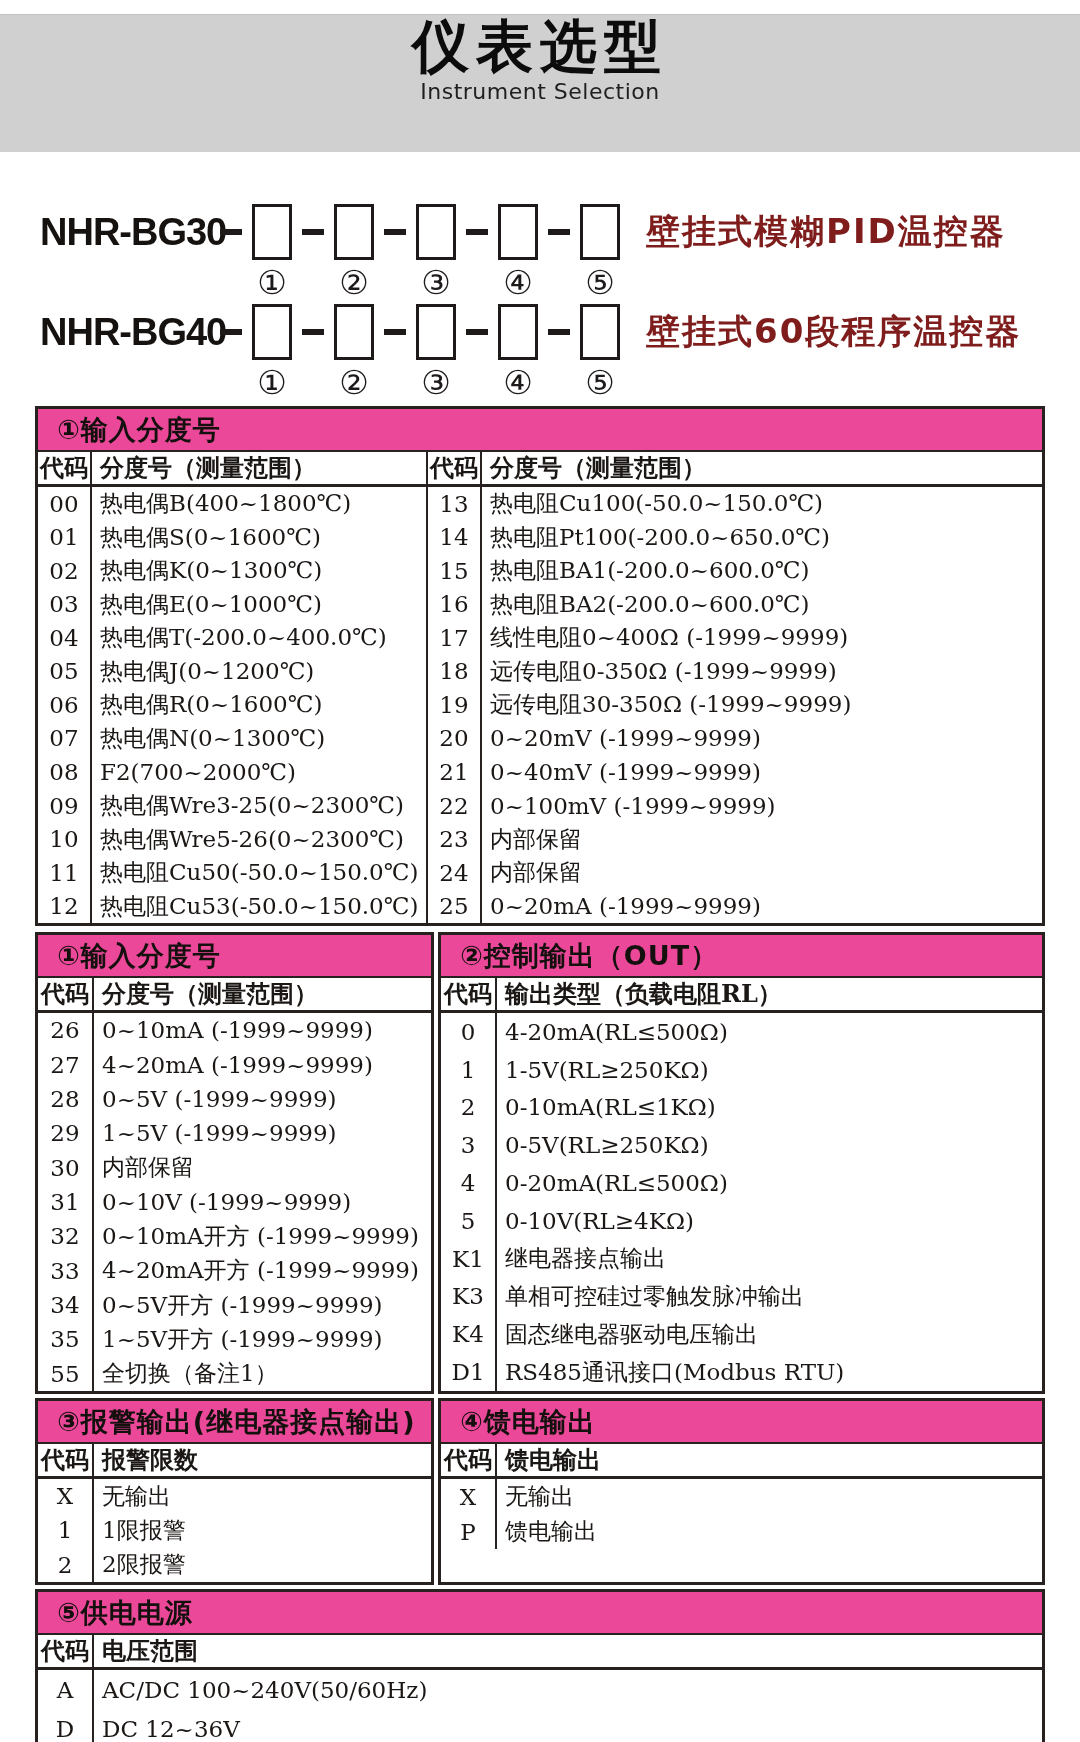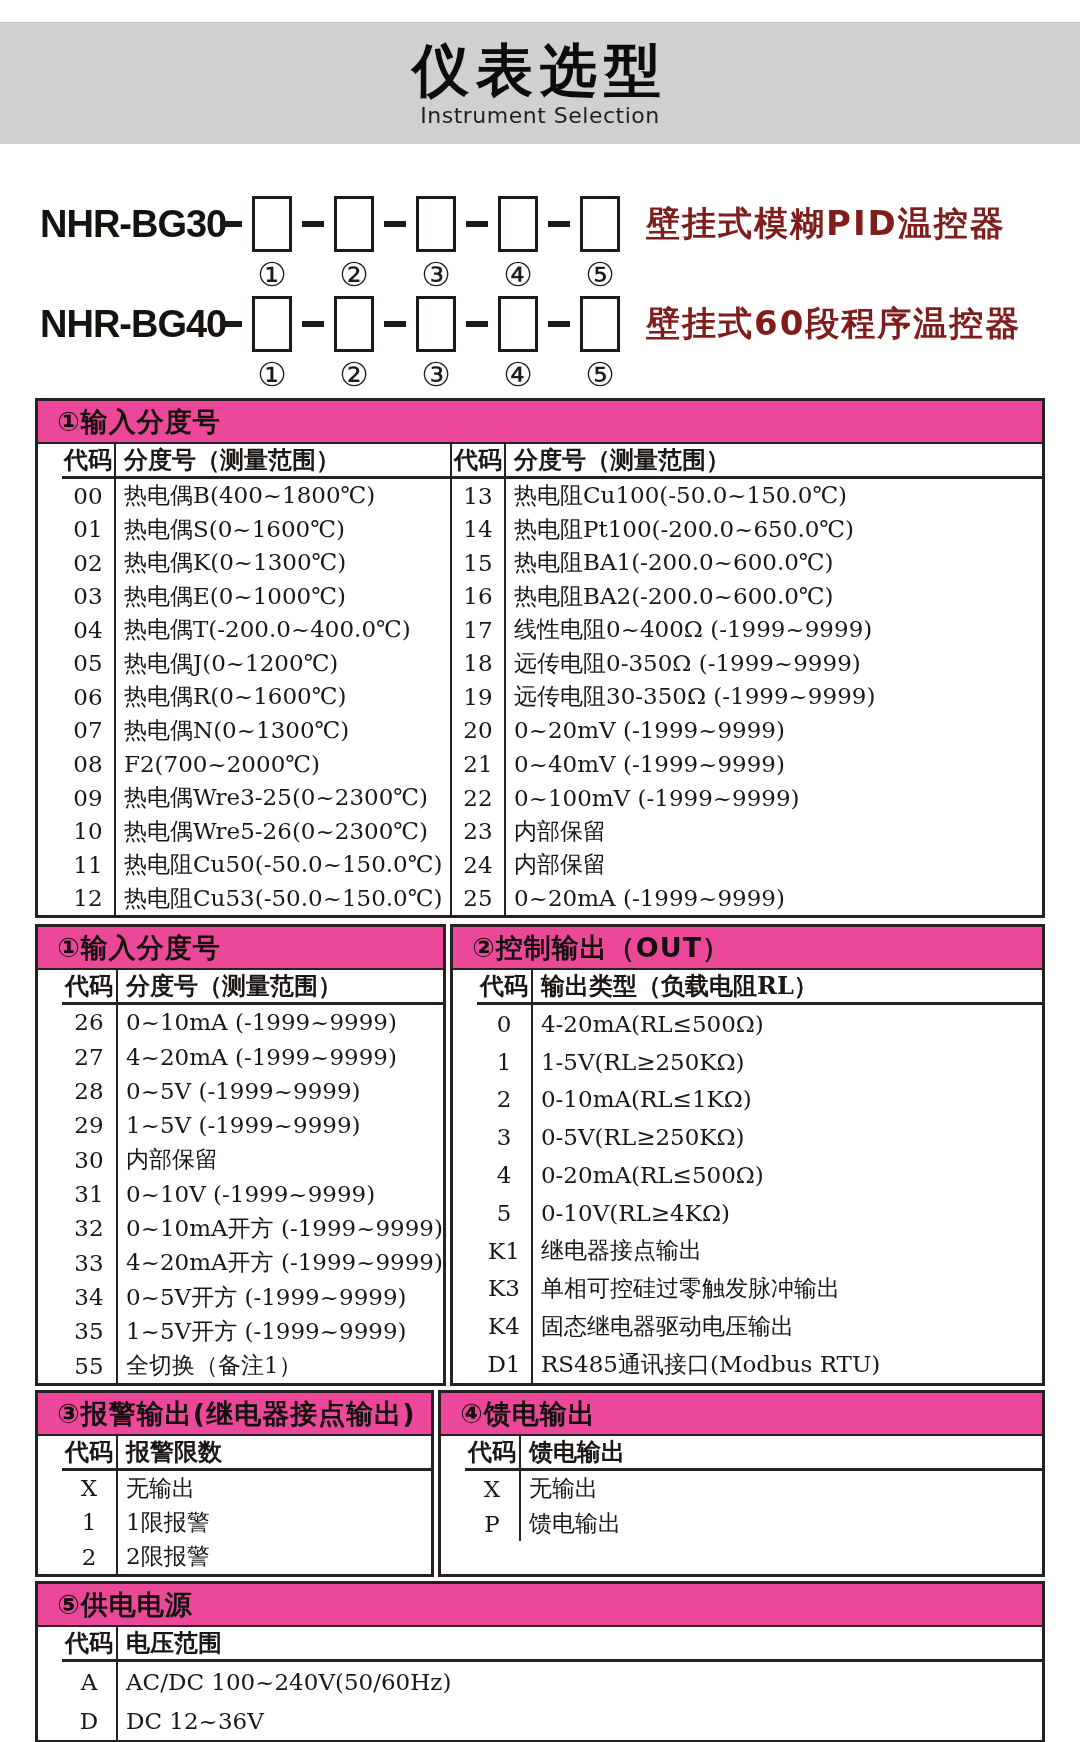--- a/index.html
+++ b/index.html
@@ -1,22 +1,22 @@
 <!DOCTYPE html>
 <html><head>
 <meta charset="utf-8">
 <style>
   * { margin:0; padding:0; box-sizing:border-box; }
   html,body { background:#ffffff; }
   body { width:1080px; font-family:"DejaVu Sans", sans-serif; color:#1b1715; }
   .page { width:1080px; min-height:1742px; background:#fff; overflow:hidden; }
 
   
-  .title-band { margin-top:22px; height:122px; background:#d0d0d0; border-top:1px solid #c2c2c2;
-                text-align:center; padding-top:16px; }
+  .title-band { margin-top:14px; height:138px; background:#d0d0d0; border-top:1px solid #c2c2c2;
+                text-align:center; }
   .title-band h1 { font-size:57px; font-weight:bold; letter-spacing:7px; color:#0c0c0c;
                    font-family:"DejaVu Sans", sans-serif; line-height:1.1; }
   .title-band .sub { font-size:22px; color:#1f1f1f; margin-top:1px; letter-spacing:0.5px; }
 
   
   .models { padding:52px 0 0 40px; }
   .model-row { display:flex; align-items:center; height:56px; }
   .model-name { width:170px; font-family:"Liberation Sans","DejaVu Sans",sans-serif;
                 font-weight:bold; font-size:38px; letter-spacing:-1px; color:#161210; white-space:nowrap; }
   .seq { display:flex; align-items:center; }
@@ -27,21 +27,21 @@
                 color:#7f1d1d; white-space:nowrap; }
   .circles-row { display:flex; margin-left:170px; height:44px; align-items:center; }
   .circle { width:82px; text-align:center; transform:translateX(21px); font-size:33px; color:#1d1a19; }
 
   
   .tables { margin:2px 35px 0 35px; }
   .tbl { border:3px solid #272220; background:#fff; display:flex; flex-direction:column; }
   .band { height:43px; background:#ec4899; border-bottom:2px solid #272220; flex:0 0 43px;
           display:flex; align-items:center; padding-left:19px;
           font-weight:bold; font-size:27px; letter-spacing:1px; color:#14100e; white-space:nowrap; }
-  .tbody { flex:1; display:flex; min-height:0;padding-left:24px; }
+  .tbody { flex:1; display:flex; min-height:0; }
   .half { flex:1; display:flex; flex-direction:column; min-width:0; }
   .half.divided { border-right:2px solid #272220; }
   .rows-host { display:contents; }
   .hrow { display:flex; align-items:stretch; flex:1; min-height:0; }
   .hrow .code { flex:0 0 56px; border-right:2px solid #272220; display:flex;
                 align-items:center; justify-content:center; text-align:center;
                 font-family:"DejaVu Serif","Liberation Serif",serif; font-size:23px; }
   .hrow .desc { flex:1; display:flex; align-items:center; padding-left:8px;
                 font-family:"DejaVu Serif","Liberation Serif",serif; font-size:23px;
                 white-space:nowrap; overflow:hidden; }

